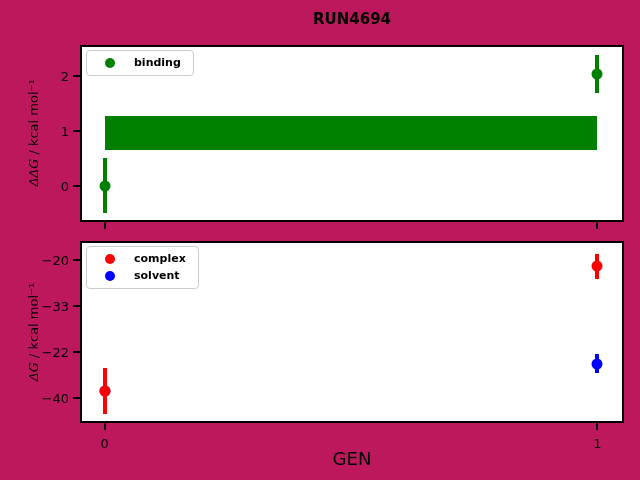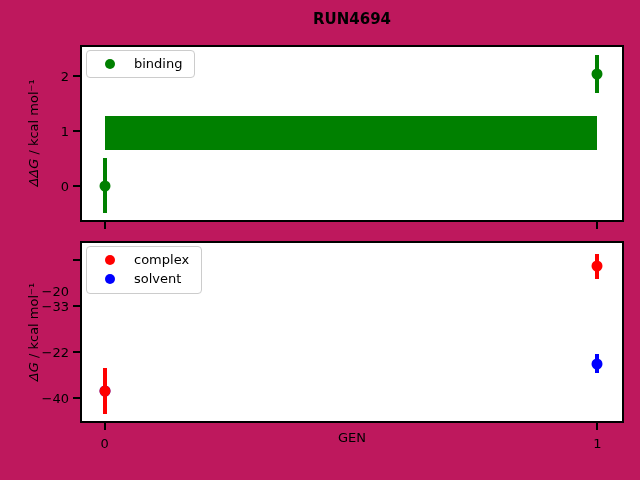--- a/index.html
+++ b/index.html
@@ -8,32 +8,32 @@
   .fig-title{position:absolute;left:80px;width:544px;top:10px;text-align:center;
              font-size:15px;font-weight:bold;}
   .plot{position:absolute;left:80px;width:544px;border:2px solid #000;background:#fff;box-sizing:border-box;}
   #plot-0{top:45px;height:177px;}
   #plot-1{top:241px;height:182px;}
   .ylabel{position:absolute;font-size:13px;white-space:nowrap;
           transform:translate(-50%,-50%) rotate(-90deg);}
   #ylabel-0{left:33px;top:133px;}
   #ylabel-1{left:33px;top:332px;}
   .ylabel .math{font-style:italic;}
-  .xlabel{position:absolute;left:80px;width:544px;top:430px;text-align:center;font-size:13px;}
+  .xlabel{position:absolute;left:80px;width:544px;top:448px;text-align:center;font-size:18px;}
   .ytick-mark{position:absolute;left:-9px;width:7px;height:2px;background:#000;transform:translateY(-50%);}
   .ytick-label{position:absolute;left:-13px;transform:translate(-100%,-50%);font-size:13px;line-height:1;}
   .xtick-mark{position:absolute;bottom:-9px;width:2px;height:7px;background:#000;transform:translateX(-50%);}
   .xtick-label{position:absolute;bottom:-29px;transform:translateX(-50%);font-size:13px;line-height:1;}
   .band{position:absolute;}
   .errbar{position:absolute;width:4px;transform:translateX(-50%);}
   .dot{position:absolute;width:11px;height:11px;border-radius:50%;transform:translate(-50%,-50%);}
   .legend{position:absolute;left:4px;top:3px;border:1px solid #cccccc;border-radius:4px;
           background:rgba(255,255,255,0.88);padding:6px 12px 6px 7px;display:flex;
           flex-direction:column;gap:5px;z-index:5;}
-  .legend-row{display:flex;align-items:center;font-size:13px;line-height:1.1;white-space:nowrap;}
+  .legend-row{display:flex;align-items:center;font-size:11px;line-height:1.1;white-space:nowrap;font-weight:bold;}
   .legend-swatch{display:flex;width:32px;justify-content:center;align-items:center;margin-right:8px;flex:0 0 32px;}
   .lm-dot{width:10px;height:10px;border-radius:50%;}
   .lm-dotted-line{width:30px;height:0;border-top:2px dotted;}
 </style>
 </head>
 <body>
 
 <div class="figure">
   <div class="fig-title">RUN4694</div>
 
@@ -58,21 +58,21 @@
         <div class="legend-row">
           <span class="legend-swatch">
             <span class="lm-dot" style="background: rgb(0, 128, 0);"></span>
           </span>
           <span class="legend-label">binding</span>
         </div>
       </div>
     </div>
   <div class="plot" id="plot-1">
       <div class="ytick-mark" style="top: 9.30233%;"></div>
-      <div class="ytick-label" style="top: 9.30233%; margin-top: 31px;">−20</div>
+      <div class="ytick-label" style="top: 9.30233%;">−20</div>
       <div class="ytick-mark" style="top: 35.1421%;"></div>
       <div class="ytick-label" style="top: 35.1421%;">−33</div>
       <div class="ytick-mark" style="top: 60.9819%;"></div>
       <div class="ytick-label" style="top: 60.9819%;">−22</div>
       <div class="ytick-mark" style="top: 86.8217%;"></div>
       <div class="ytick-label" style="top: 86.8217%;">−40</div>
       <div class="xtick-mark" style="left: 4.19708%;"></div>
       <div class="xtick-label" style="left: 4.19708%;">0</div>
       <div class="xtick-mark" style="left: 95.438%;"></div>
       <div class="xtick-label" style="left: 95.438%;">1</div>

